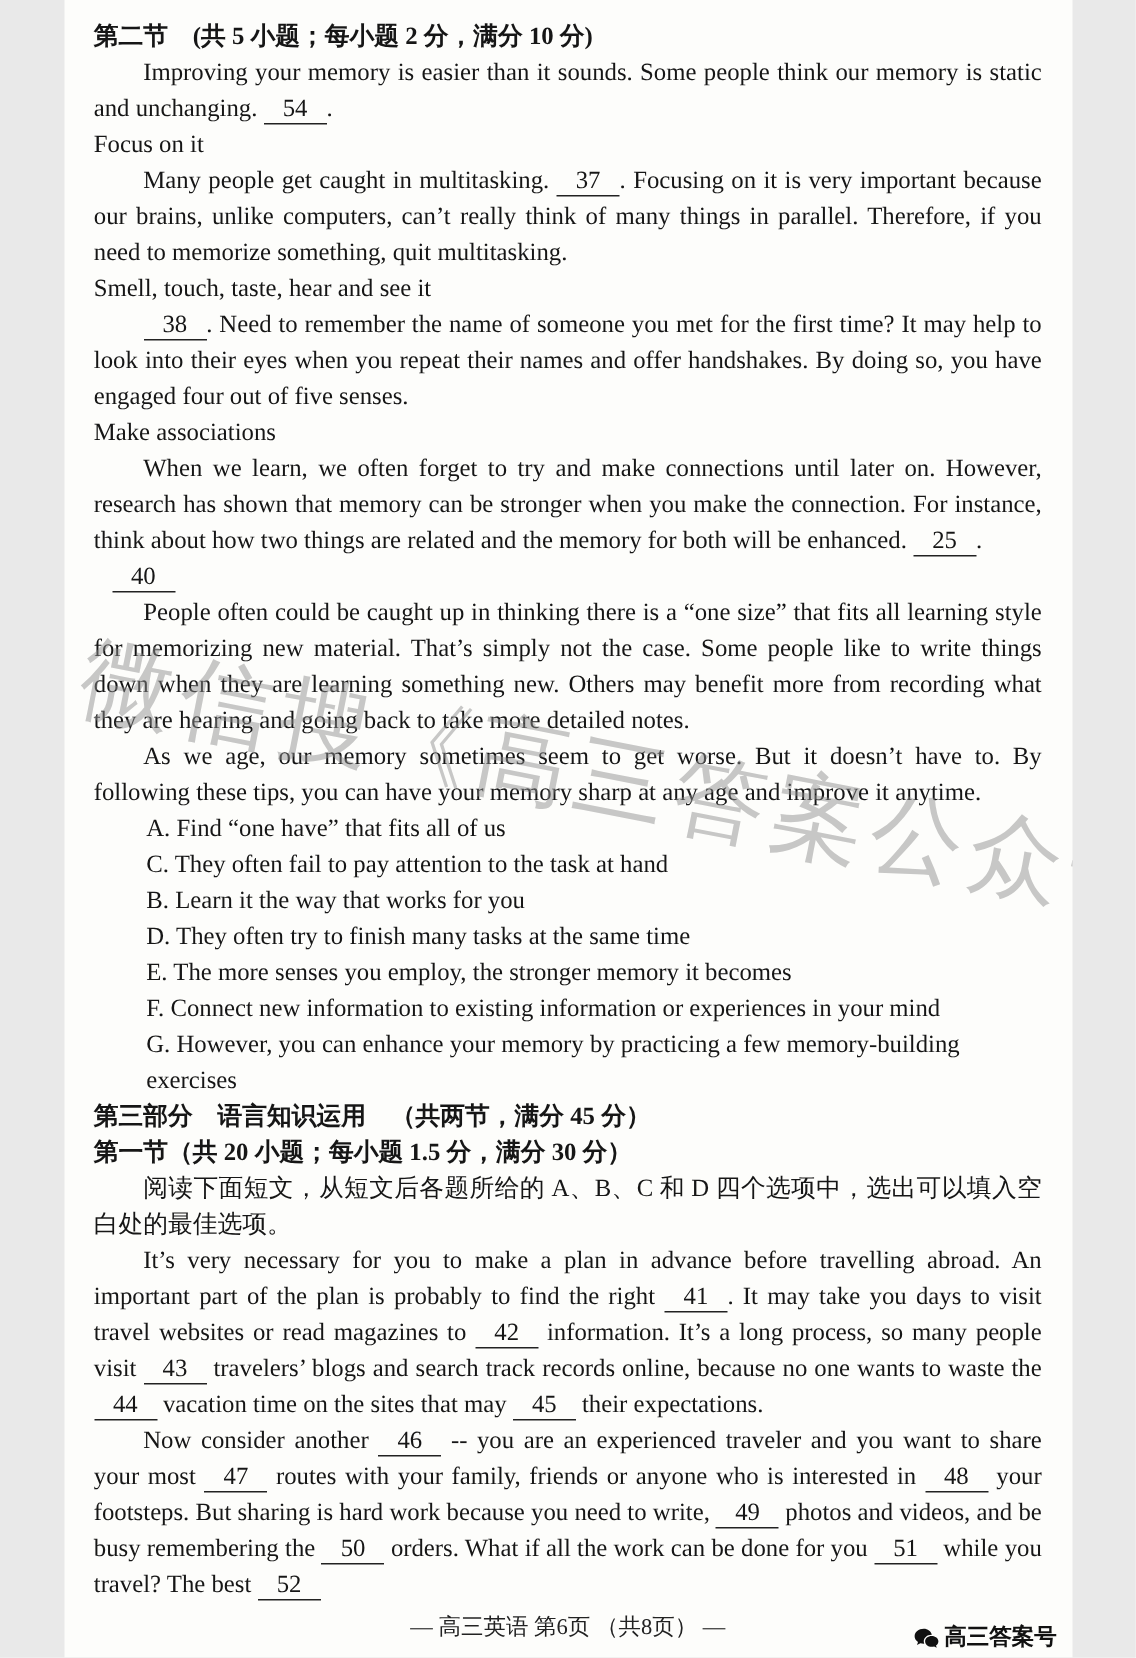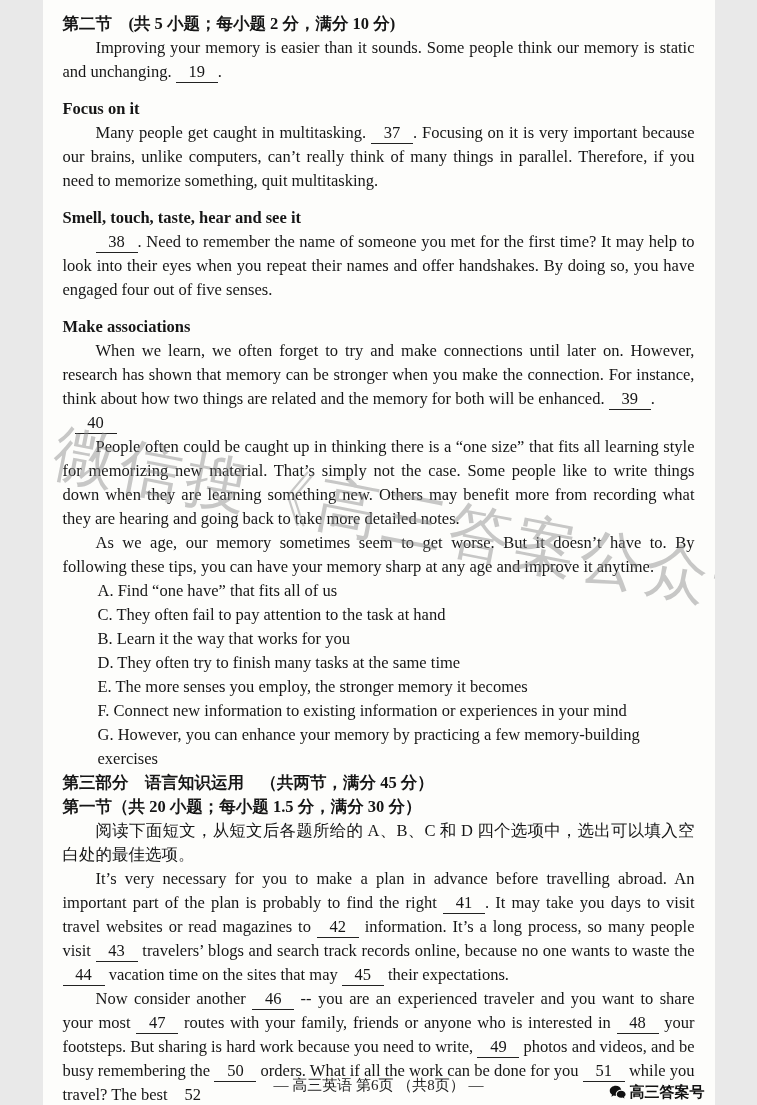--- a/index.html
+++ b/index.html
@@ -14,21 +14,21 @@
     font-family: "Liberation Serif", "DejaVu Serif", serif;
     color: #161616;
     font-size: 16.5px;
     line-height: 24px;
     padding: 12px 20px 0 20px;
   }
   .doc-content { position: relative; z-index: 1; }
   .line { min-height: 24px; }
   .cn-heading { font-weight: bold; text-align: left; }
   .cn-para   { text-indent: 2em; text-align: justify; }
-  .en-heading{ font-weight: bold; margin-top: 13px; }
+  .en-heading{ font-weight: normal; }
   .en-para   { text-indent: 2em; text-align: justify; }
   .blank-line{ padding-left: 12px; }
   .option    { padding-left: 35px; }
   .blank {
     display: inline-block;
     min-width: 42px;
     padding: 0 4px;
     text-align: center;
     text-indent: 0;
     border-bottom: 1.4px solid #222;
@@ -71,27 +71,27 @@
     z-index: 1;
   }
   .wx-icon { display: inline-flex; align-items: center; }
 </style>
 </head>
 <body>
 
 <div class="page">
   <div class="doc-content">
       <div class="line cn-heading"><span>第二节　(共 5 小题；每小题 2 分，满分 10 分)</span></div>
-      <div class="line en-para"><span>Improving your memory is easier than it sounds. Some people think our memory is static and unchanging. </span><span class="blank">19</span><span>.</span></div>
+      <div class="line en-para"><span>Improving your memory is easier than it sounds. Some people think our memory is static and unchanging. </span><span class="blank">54</span><span>.</span></div>
       <div class="line en-heading"><span>Focus on it</span></div>
       <div class="line en-para"><span>Many people get caught in multitasking. </span><span class="blank">37</span><span>. Focusing on it is very important because our brains, unlike computers, can’t really think of many things in parallel. Therefore, if you need to memorize something, quit multitasking.</span></div>
       <div class="line en-heading"><span>Smell, touch, taste, hear and see it</span></div>
       <div class="line en-para"><span class="blank">38</span><span>. Need to remember the name of someone you met for the first time? It may help to look into their eyes when you repeat their names and offer handshakes. By doing so, you have engaged four out of five senses.</span></div>
       <div class="line en-heading"><span>Make associations</span></div>
-      <div class="line en-para"><span>When we learn, we often forget to try and make connections until later on. However, research has shown that memory can be stronger when you make the connection. For instance, think about how two things are related and the memory for both will be enhanced. </span><span class="blank">39</span><span>.</span></div>
+      <div class="line en-para"><span>When we learn, we often forget to try and make connections until later on. However, research has shown that memory can be stronger when you make the connection. For instance, think about how two things are related and the memory for both will be enhanced. </span><span class="blank">25</span><span>.</span></div>
       <div class="line blank-line"><span class="blank">40</span></div>
       <div class="line en-para"><span>People often could be caught up in thinking there is a “one size” that fits all learning style for memorizing new material. That’s simply not the case. Some people like to write things down when they are learning something new. Others may benefit more from recording what they are hearing and going back to take more detailed notes.</span></div>
       <div class="line en-para"><span>As we age, our memory sometimes seem to get worse. But it doesn’t have to. By following these tips, you can have your memory sharp at any age and improve it anytime.</span></div>
       <div class="line option"><span>A.  Find “one have” that fits all of us</span></div>
       <div class="line option"><span>C.  They often fail to pay attention to the task at hand</span></div>
       <div class="line option"><span>B.  Learn it the way that works for you</span></div>
       <div class="line option"><span>D.  They often try to finish many tasks at the same time</span></div>
       <div class="line option"><span>E.  The more senses you employ, the stronger memory it becomes</span></div>
       <div class="line option"><span>F.  Connect new information to existing information or experiences in your mind</span></div>
       <div class="line option"><span>G.  However, you can enhance your memory by practicing a few memory-building exercises</span></div>

